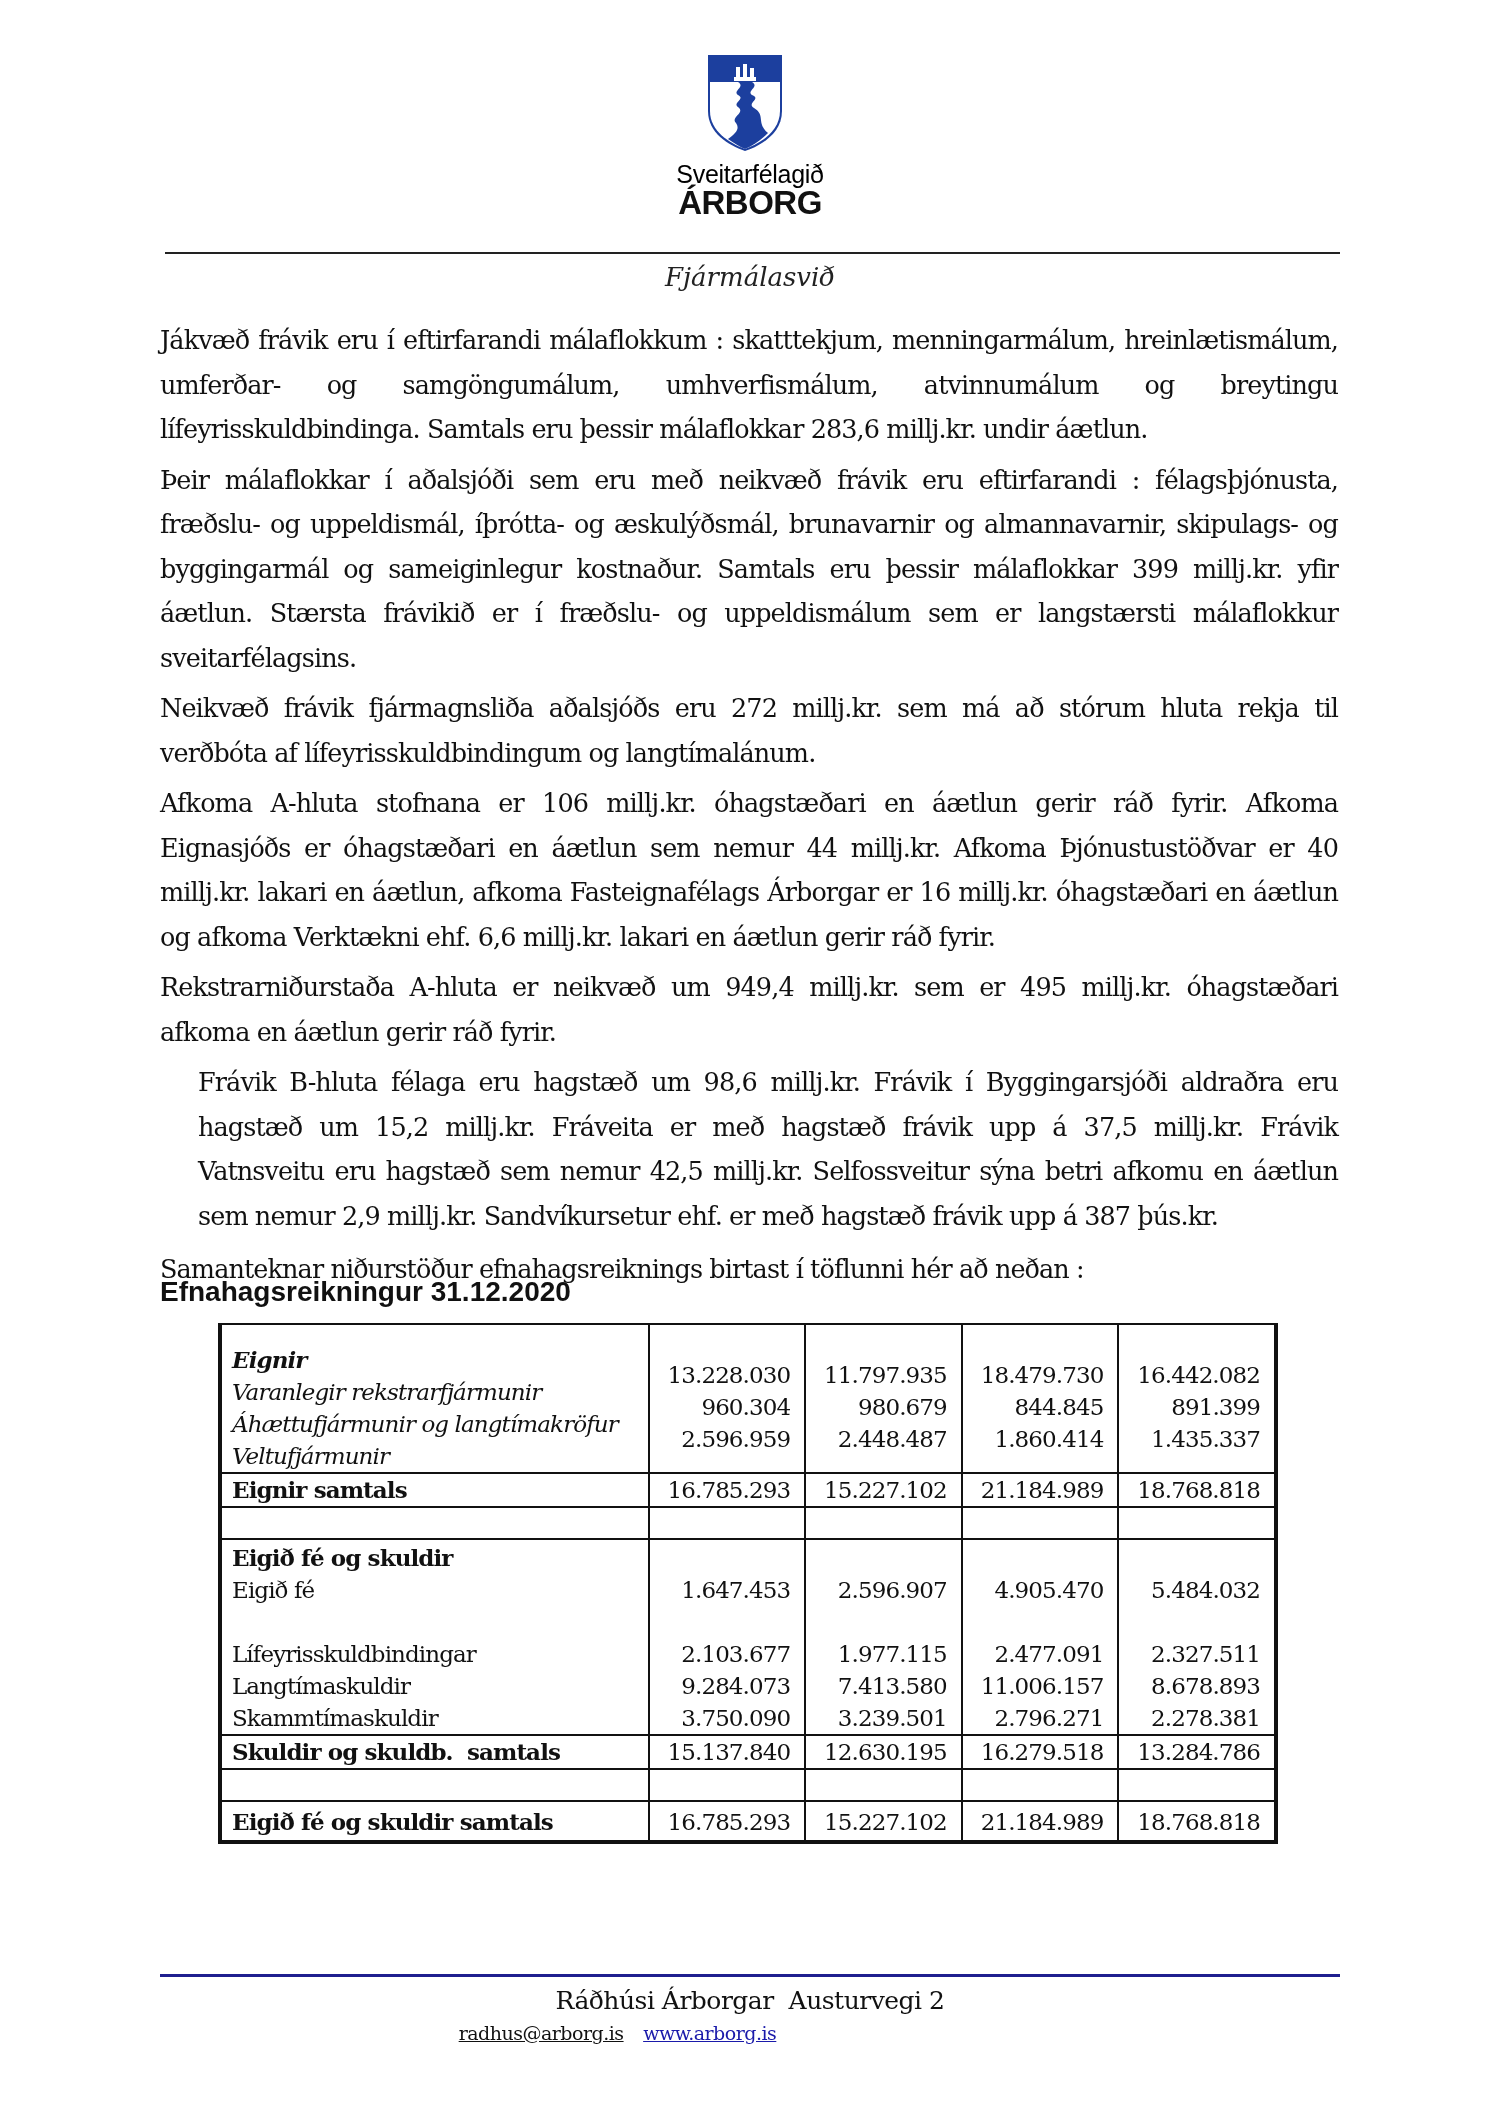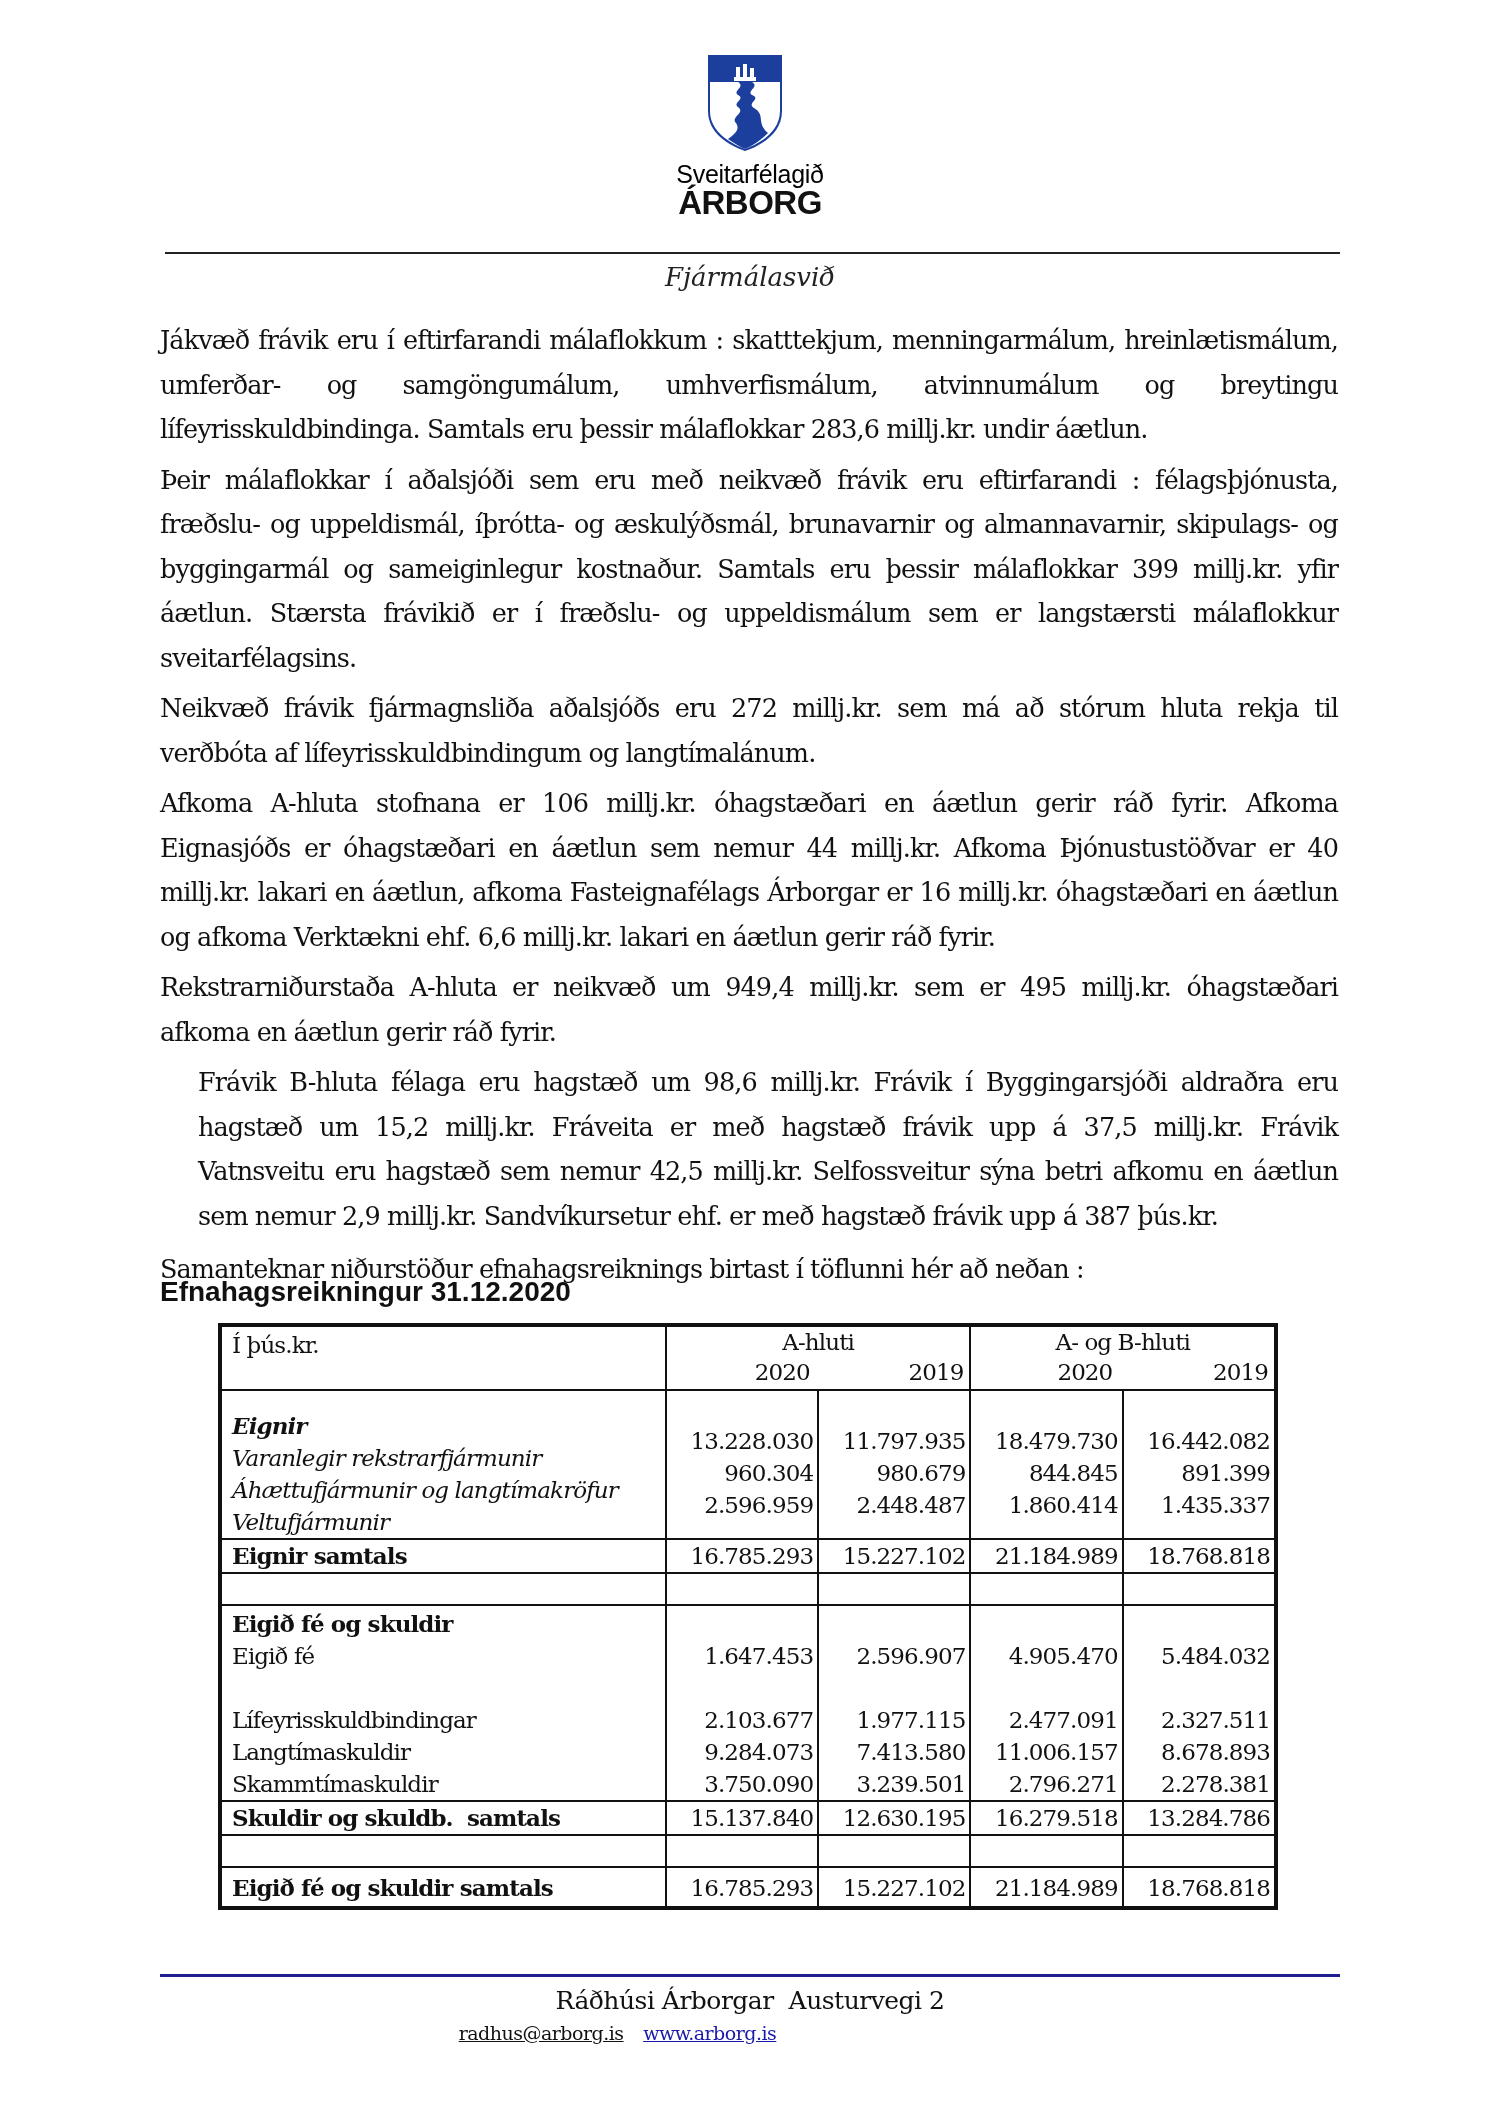--- a/index.html
+++ b/index.html
@@ -16,21 +16,21 @@
   .body-col { position:absolute; left:160px; top:318px; width:1178px; }
   .para { margin:0 0 6px 0; font-size:25.5px; line-height:44.5px; text-align:justify; letter-spacing:-0.9px; word-spacing:0px; }
   .para:last-child { margin-bottom:0;margin-left:38px; }
   .section-title { position:absolute; left:160px; top:1276px; font-family:"Liberation Sans", sans-serif;
                    font-weight:bold; font-size:28px; color:#111; }
   .section-sub { position:absolute; left:160px; top:1250px; font-size:25.5px; line-height:34px; letter-spacing:-0.9px; }
   table.fin { position:absolute; left:218px; top:1323px; width:1060px; border-collapse:collapse;
               font-family:"DejaVu Serif", serif; font-size:23px; letter-spacing:-0.9px; }
   table.fin td { border:2px solid #111; padding:0 6px 0 10px; vertical-align:top; line-height:32px; }
   table.fin td.c0 { width:426px; }
-  table.fin td.num { text-align:right; width:136px; padding-right:4px; }
+  table.fin td.num { text-align:right; width:136px; padding-right:14px; }
   table.fin .hdr td { padding-top:2px; }
   table.fin .grp { text-align:center; }
   .bold { font-weight:bold; }
   .line { display:block; height:32px; white-space:nowrap; }
   .blank-row td { height:30px; }
   .two-year { display:flex; justify-content:space-between; padding-left:34px; }
   .footer-rule { position:absolute; left:160px; top:1974px; width:1180px; height:0; border-top:3px solid #1f1f8f; }
   .footer-addr { position:absolute; left:0; top:1986px; width:1500px; text-align:center; font-size:25px; letter-spacing:-0.5px; color:#111; }
   .footer-links { position:absolute; left:0; top:2022px; width:1235px; text-align:center; font-size:19px; letter-spacing:-0.5px; }
   .footer-links a { text-decoration:underline; }
@@ -62,39 +62,20 @@
   <p class="para">Afkoma A-hluta stofnana er 106 millj.kr. óhagstæðari en áætlun gerir ráð fyrir. Afkoma Eignasjóðs er óhagstæðari en áætlun sem nemur 44 millj.kr.  Afkoma Þjónustustöðvar er 40 millj.kr. lakari en áætlun, afkoma Fasteignafélags Árborgar er 16 millj.kr. óhagstæðari en áætlun og afkoma Verktækni ehf. 6,6 millj.kr. lakari en áætlun gerir ráð fyrir.</p>
   <p class="para">Rekstrarniðurstaða A-hluta er neikvæð um 949,4 millj.kr. sem er 495 millj.kr. óhagstæðari afkoma en áætlun gerir ráð fyrir.</p>
   <p class="para">Frávik B-hluta félaga eru hagstæð um 98,6 millj.kr.  Frávik í Byggingarsjóði aldraðra eru hagstæð um 15,2 millj.kr. Fráveita er með hagstæð frávik upp á 37,5 millj.kr. Frávik Vatnsveitu eru hagstæð sem nemur 42,5 millj.kr. Selfossveitur sýna betri afkomu en áætlun sem nemur 2,9 millj.kr.  Sandvíkursetur ehf. er með hagstæð frávik upp á 387 þús.kr.</p>
 </div>
 
 <div class="section-title">Efnahagsreikningur 31.12.2020</div>
 <div class="section-sub" style="top:1252px;">Samanteknar niðurstöður efnahagsreiknings birtast í töflunni hér að neðan :</div>
 
 <table class="fin">
   <tbody>
-      <tr class="hdr" style="border-top:4px solid #111;">
-    <td class="c0" style="border-top:4px solid #111;border-left:4px solid #111;height:60px;">
-      <span>Í þús.kr.</span>
-    </td>
-    <td colspan="2" class="grp" style="border-top:4px solid #111;padding:0 6px;">
-      <div style="line-height:30px;">A-hluti</div>
-      <div class="two-year" style="line-height:30px;">
-        <span style="padding-left:48px;">2020</span>
-        <span>2019</span>
-      </div>
-    </td>
-    <td colspan="2" class="grp" style="border-top:4px solid #111;border-right:4px solid #111;padding:0 6px;">
-      <div style="line-height:30px;">A- og B-hluti</div>
-      <div class="two-year" style="line-height:30px;">
-        <span style="padding-left:46px;">2020</span>
-        <span>2019</span>
-      </div>
-    </td>
-  </tr>
 
   <tr>
     <td class="c0" style="border-left:4px solid #111;padding-top:19px;font-style:italic;">
       <span class="line bold">Eignir</span>
       <span class="line">Varanlegir rekstrarfjármunir</span>
       <span class="line">Áhættufjármunir og langtímakröfur</span>
       <span class="line">Veltufjármunir</span>
     </td>
     <td class="num" style="padding-top:2px;">
       <span class="line"></span>

